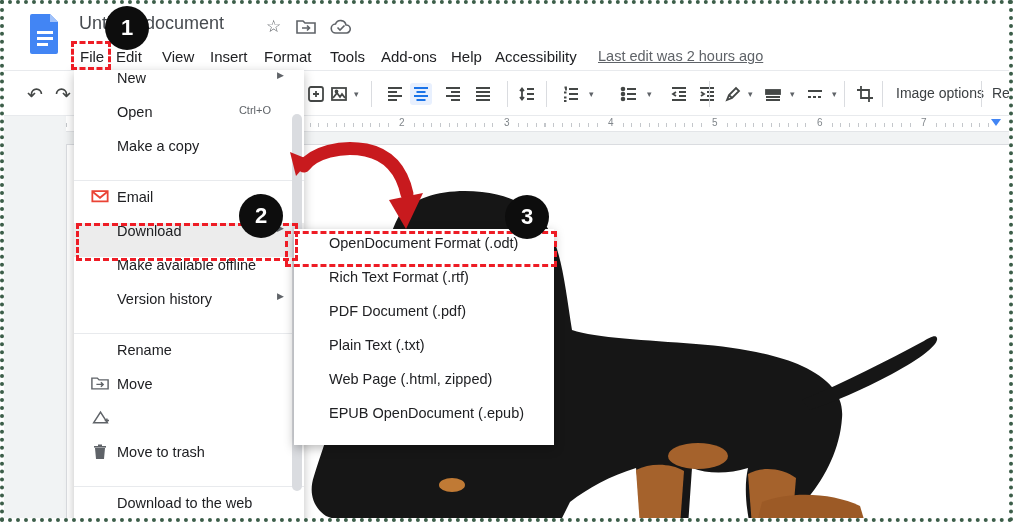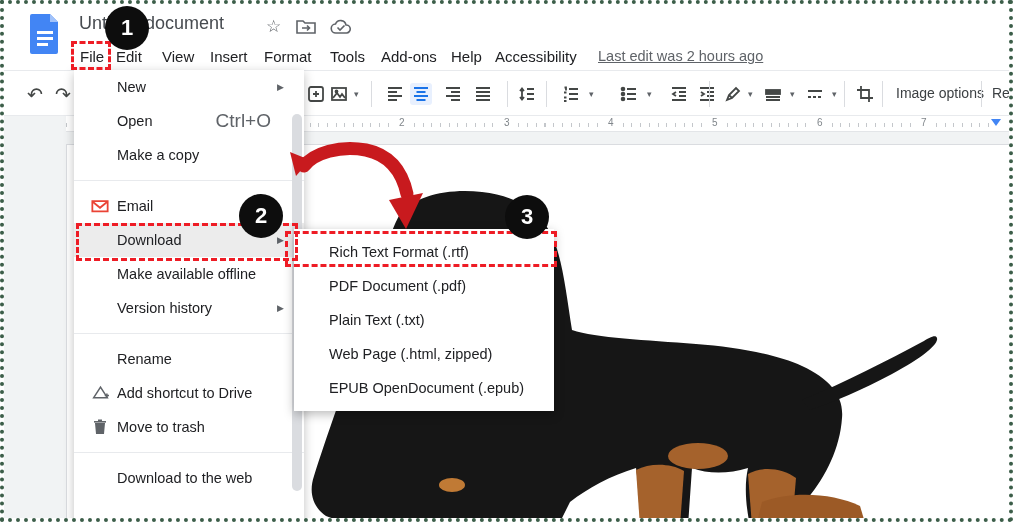--- a/index.html
+++ b/index.html
@@ -42,25 +42,25 @@
   .ruler-marker { position:absolute; right:8px; top:3px; width:0; height:0;
            border-left:5px solid transparent; border-right:5px solid transparent;
            border-top:7px solid #4285f4; }
   .page { position:absolute; left:62px; top:28px; right:0; bottom:0; background:#fff;
           border-top:1px solid #dadce0; border-left:1px solid #dadce0; }
   .dog { position:absolute; left:0; top:16px; z-index:2; }
 
   
   .menu { position:absolute; left:70px; top:66px; width:230px; height:470px; background:#fff;
           box-shadow:0 3px 10px rgba(0,0,0,.25); z-index:20; padding-top:0; }
-  .mi { position:relative; height:34px; display:flex; align-items:center; cursor:pointer; }
+  .mi { position:relative; height:34px; display:flex; cursor:pointer; }
   .mi-hl { background:#ececec; }
   .mi .ic { position:absolute; left:15px; width:22px; display:flex; justify-content:center; }
   .mi .lb { margin-left:43px; font-size:14.5px; color:#202124; white-space:nowrap; }
-  .mi .sc { margin-left:auto; margin-right:33px; font-size:19px; color:#5f6368; }
+  .mi .sc { margin-left:auto; margin-right:33px; font-size:11px; color:#5f6368; }
   .mi .sub { position:absolute; right:20px; font-size:9px; color:#5f6368; }
   .mdiv { height:1px; background:#e8eaed; margin:8px 0; }
   .menu-scroll { position:absolute; right:2px; top:44px; height:377px; width:10px;
                  background:#dadce0; border-radius:5px; cursor:pointer; }
   .submenu { position:absolute; left:290px; top:225px; width:260px; background:#fff;
              box-shadow:0 3px 10px rgba(0,0,0,.28); z-index:21; padding:6px 0; }
   .submenu .mi .lb { margin-left:35px; }
 
   
   .rbox { position:absolute; border:3px dashed #ee1c25; z-index:40; pointer-events:none; }
@@ -291,46 +291,57 @@
     <div class="mi">
       <span class="lb">Version history</span>
       <span class="sub">▶</span>
     </div>
     <div class="mdiv"></div>
     <div class="mi">
       <span class="lb">Rename</span>
     </div>
     <div class="mi">
       <span class="ic">
+        <svg width="18" height="15" viewBox="0 0 20 16">
+            <path d="M1,2 h6 l2,2 h10 v10 h-18 Z" fill="none" stroke="#5f6368" stroke-width="1.6"></path>
+            <path d="M6,9 h7 M11,6.5 L13.5,9 L11,11.5" fill="none" stroke="#5f6368" stroke-width="1.6"></path>
+          </svg>
+      </span>
+      <span class="lb">Move</span>
+    </div>
+    <div class="mi">
+      <span class="ic">
         <svg width="17" height="16" viewBox="0 0 20 18">
             <path d="M10,2 L18,14.5 L2,14.5 Z" fill="none" stroke="#5f6368" stroke-width="1.8"></path>
             <path d="M15,12 h5 M17.5,9.5 v5" stroke="#5f6368" stroke-width="1.8"></path>
           </svg>
       </span>
-      <span class="lb">Add shortcut to Drive</span>
     </div>
     <div class="mi">
       <span class="ic">
         <svg width="14" height="16" viewBox="0 0 14 16">
             <path d="M2,4 h10 l-1,11 h-8 Z" fill="#5f6368"></path>
             <rect x="1" y="2" width="12" height="1.6" fill="#5f6368"></rect>
             <rect x="5" y="0.5" width="4" height="1.6" fill="#5f6368"></rect>
           </svg>
       </span>
       <span class="lb">Move to trash</span>
     </div>
     <div class="mdiv"></div>
     <div class="mi">
       <span class="lb">Download to the web</span>
     </div>
     <div class="menu-scroll"></div>
   </div>
 
   <div class="submenu">
     <div class="mi">
+      <span class="lb">OpenDocument Format (.odt)</span>
+    </div>
+    <div class="mi">
       <span class="lb">Rich Text Format (.rtf)</span>
     </div>
     <div class="mi">
       <span class="lb">PDF Document (.pdf)</span>
     </div>
     <div class="mi">
       <span class="lb">Plain Text (.txt)</span>
     </div>
     <div class="mi">
       <span class="lb">Web Page (.html, zipped)</span>

